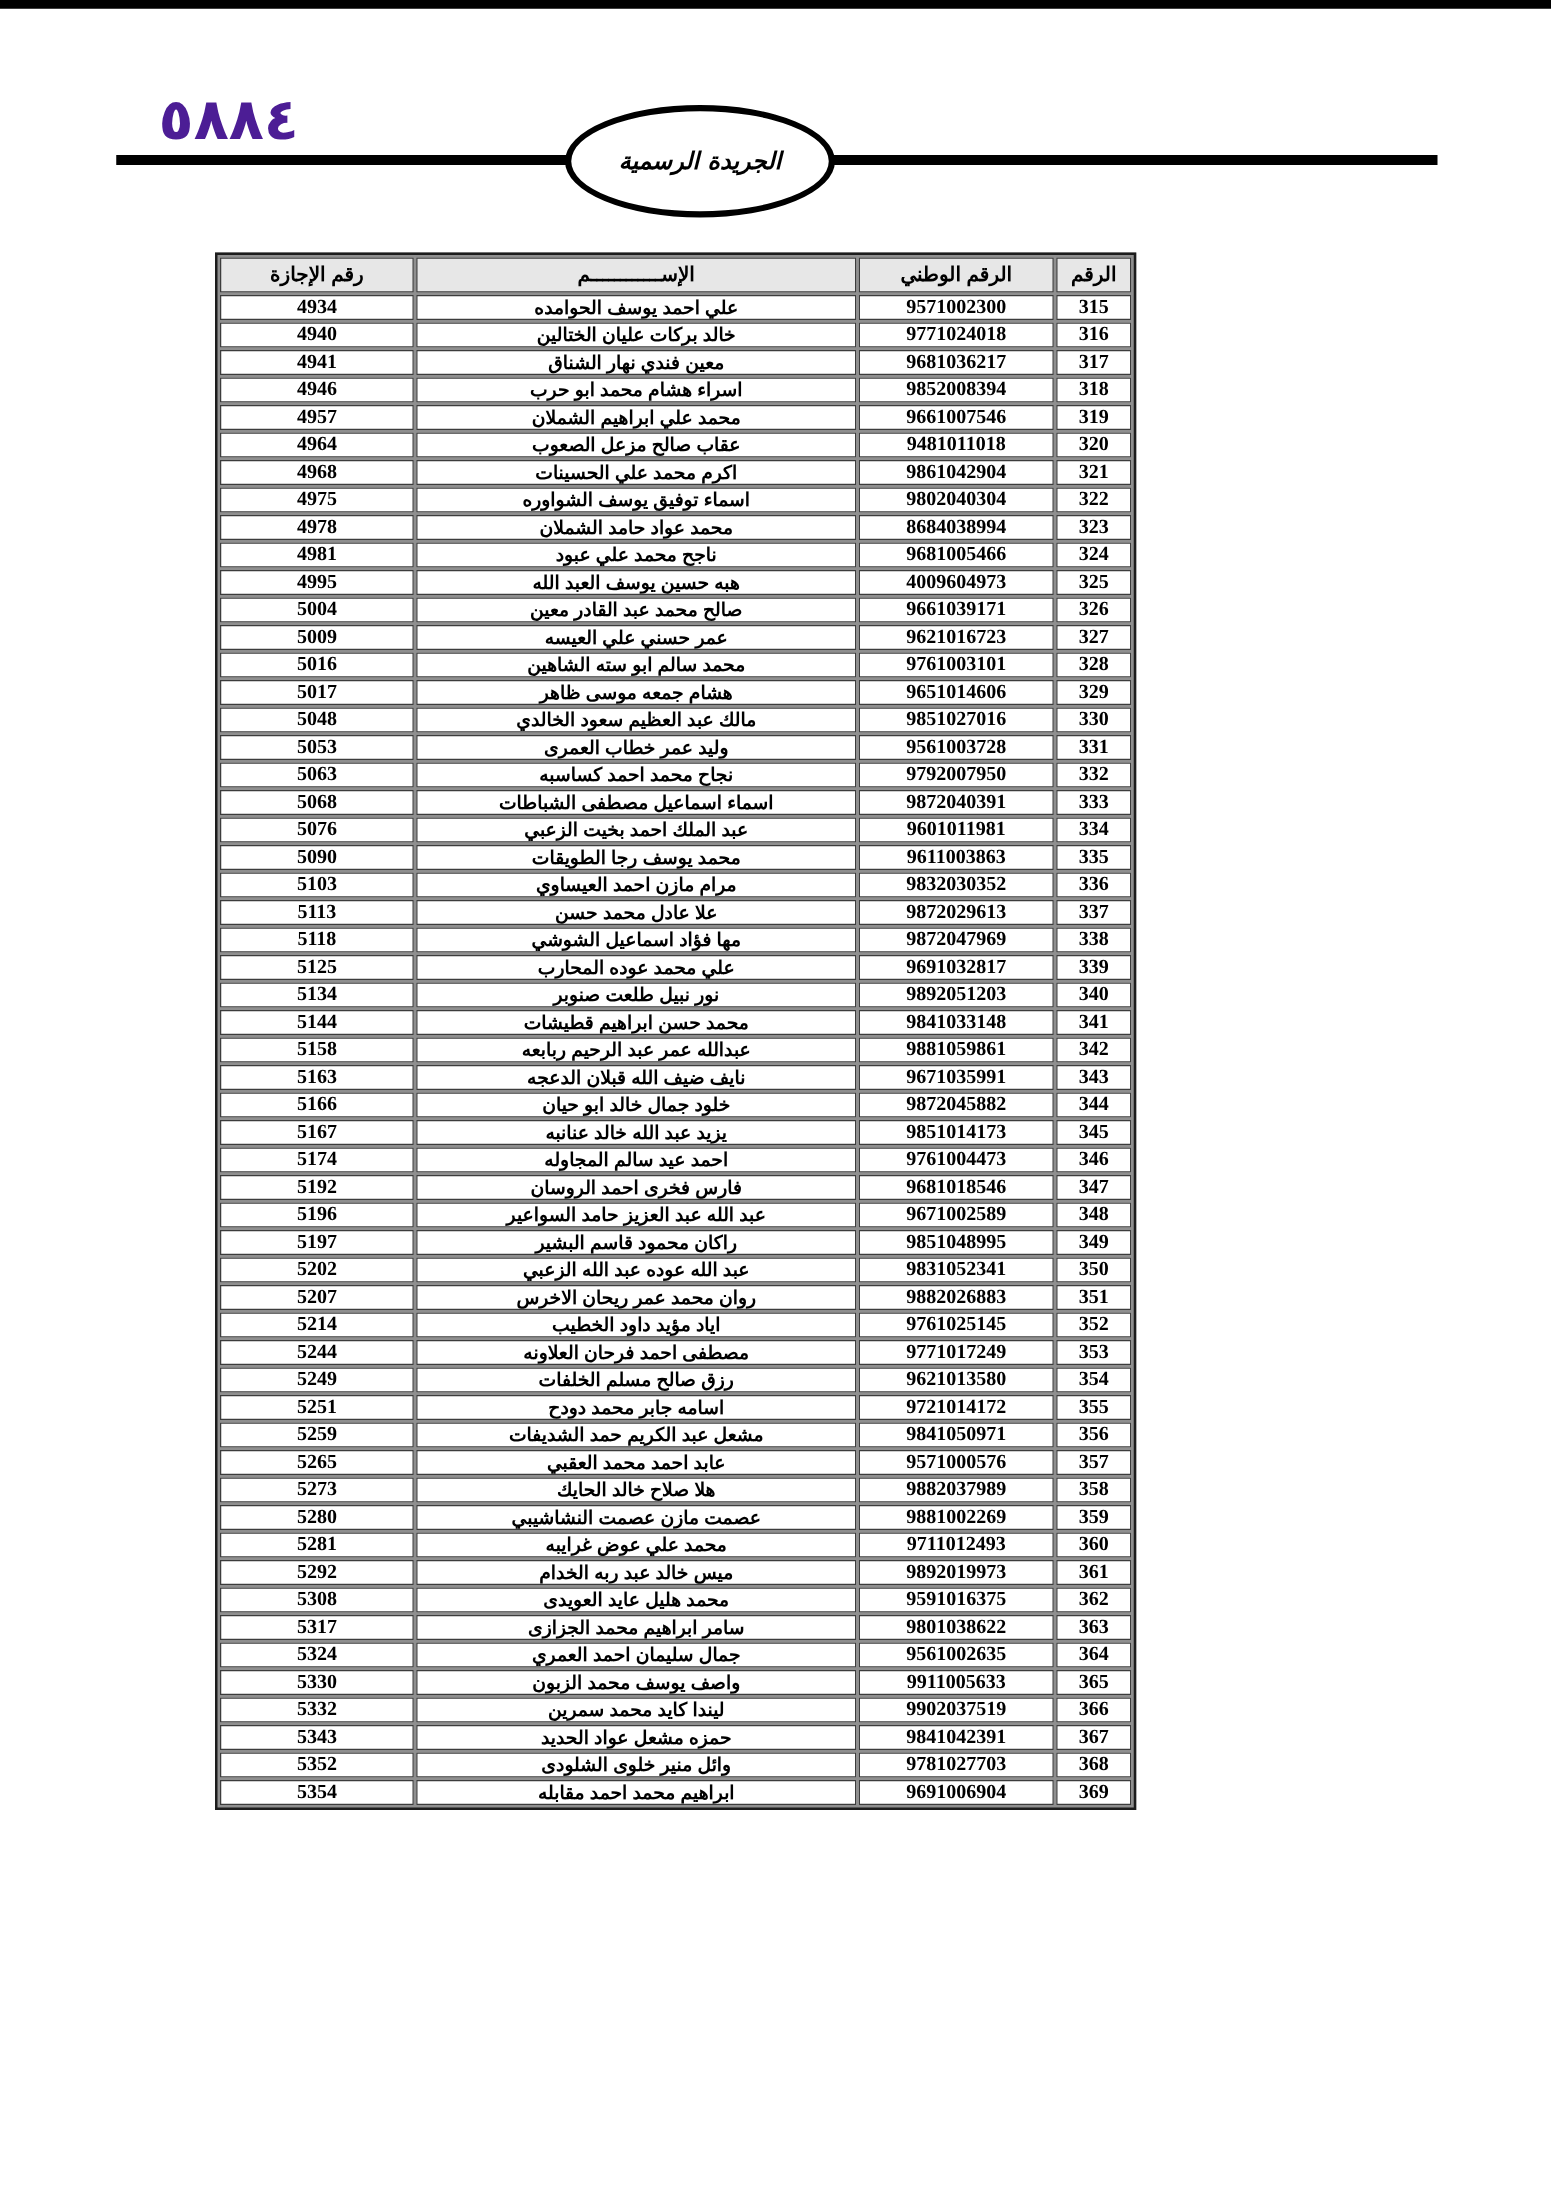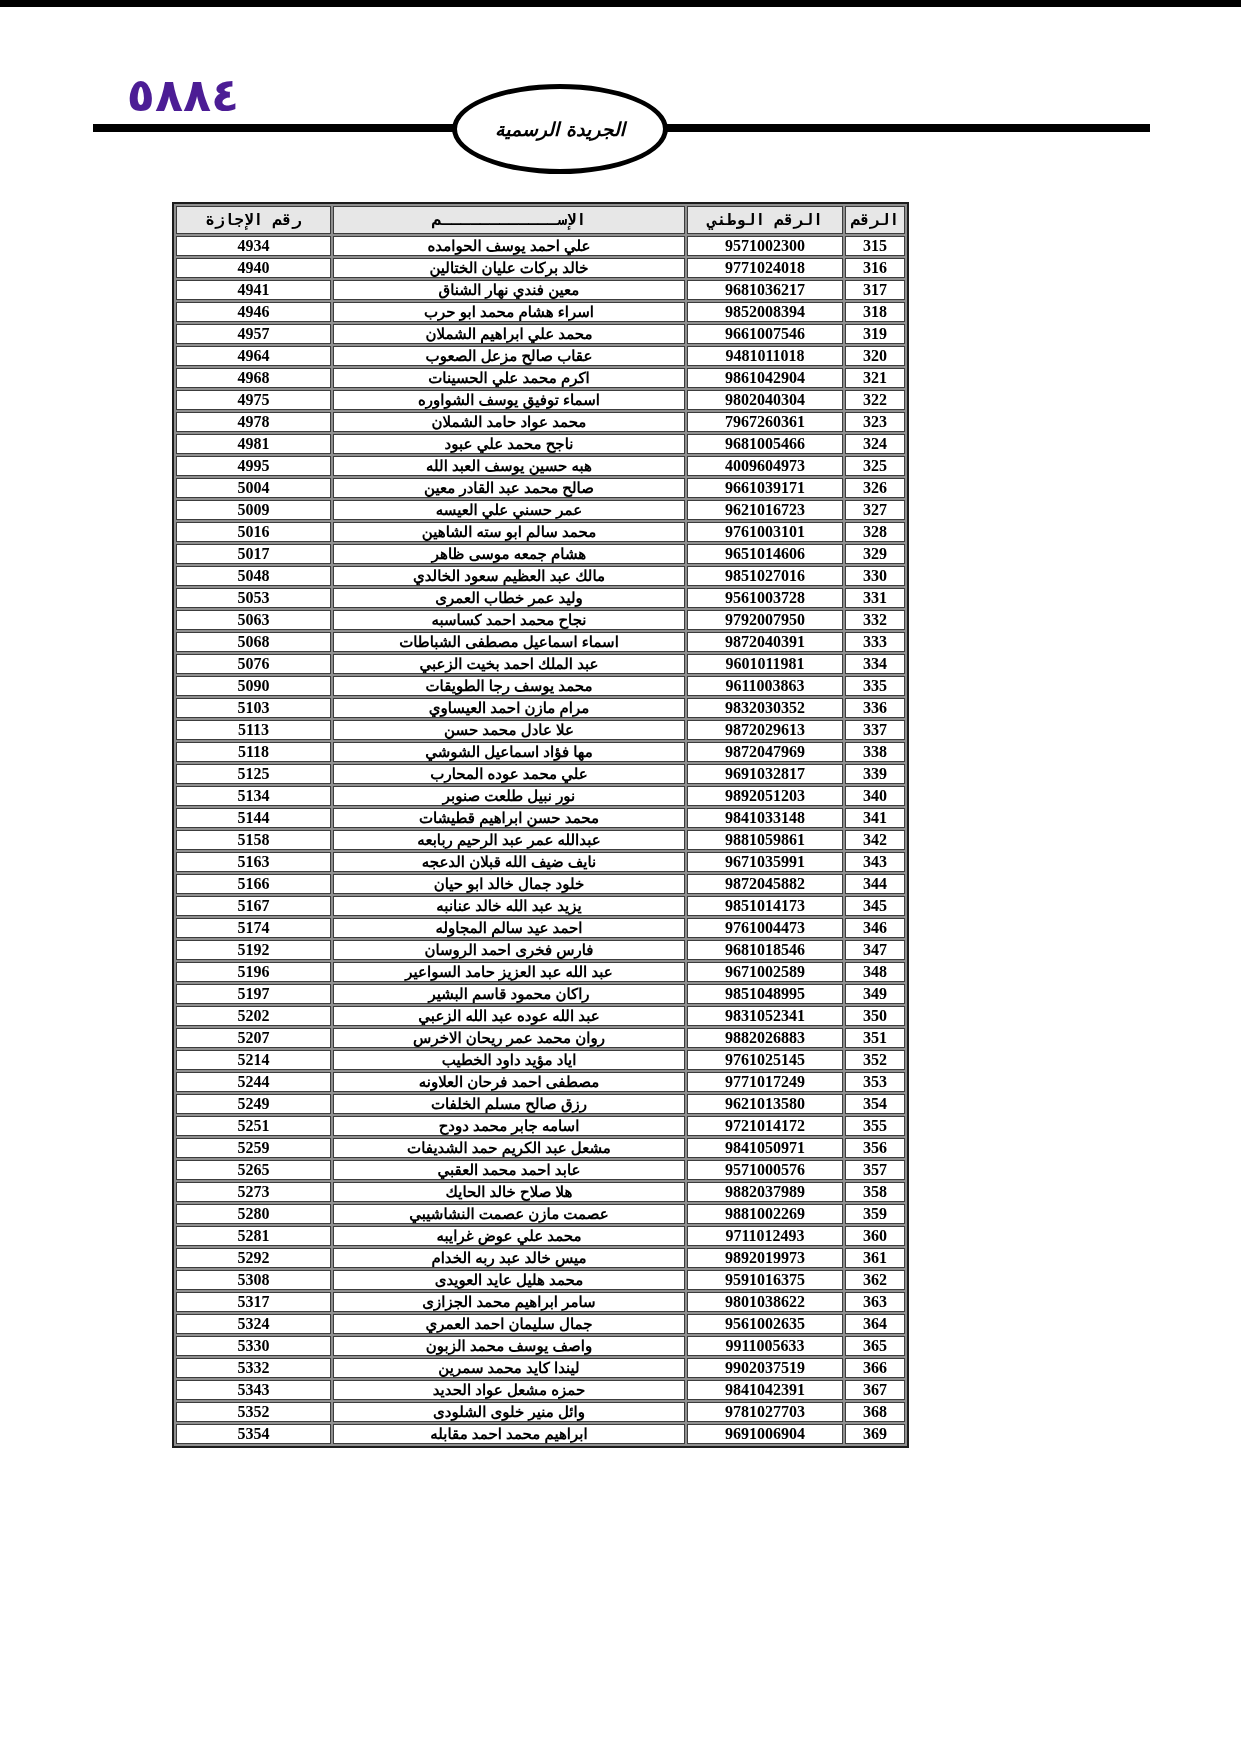--- a/index.html
+++ b/index.html
@@ -32,21 +32,21 @@
   .roster{
     position:absolute;top:202px;left:172px;width:737px;
     border-collapse:separate;border-spacing:2px 2px;
     background:#8f8f8f;border:2px solid #1c1c1c;
     table-layout:fixed;
   }
   .roster th{
     background:#e7e7e7;border:1px solid #3c3c3c;
     height:26px;padding:0;text-align:center;vertical-align:middle;
     font-size:16px;font-weight:bold;color:#000;
-    font-family:Liberation Mono, monospace;
+    font-family:Liberation Sans, sans-serif;
   }
   .roster td{
     background:#ffffff;border:1px solid #3c3c3c;
     height:18px;padding:0;text-align:center;vertical-align:middle;
     font-weight:bold;color:#000;white-space:nowrap;overflow:hidden;
   }
   td.num-cell{
     font-family:"Liberation Serif","DejaVu Serif",serif;
     font-size:16px;direction:ltr;
   }
@@ -131,21 +131,21 @@
     <td class="num-cell">4968</td>
   </tr>
       <tr>
     <td class="num-cell">322</td>
     <td class="num-cell">9802040304</td>
     <td class="name-cell">اسماء توفيق يوسف الشواوره</td>
     <td class="num-cell">4975</td>
   </tr>
       <tr>
     <td class="num-cell">323</td>
-    <td class="num-cell">7967260361</td>
+    <td class="num-cell">8684038994</td>
     <td class="name-cell">محمد عواد حامد الشملان</td>
     <td class="num-cell">4978</td>
   </tr>
       <tr>
     <td class="num-cell">324</td>
     <td class="num-cell">9681005466</td>
     <td class="name-cell">ناجح محمد علي عبود</td>
     <td class="num-cell">4981</td>
   </tr>
       <tr>

